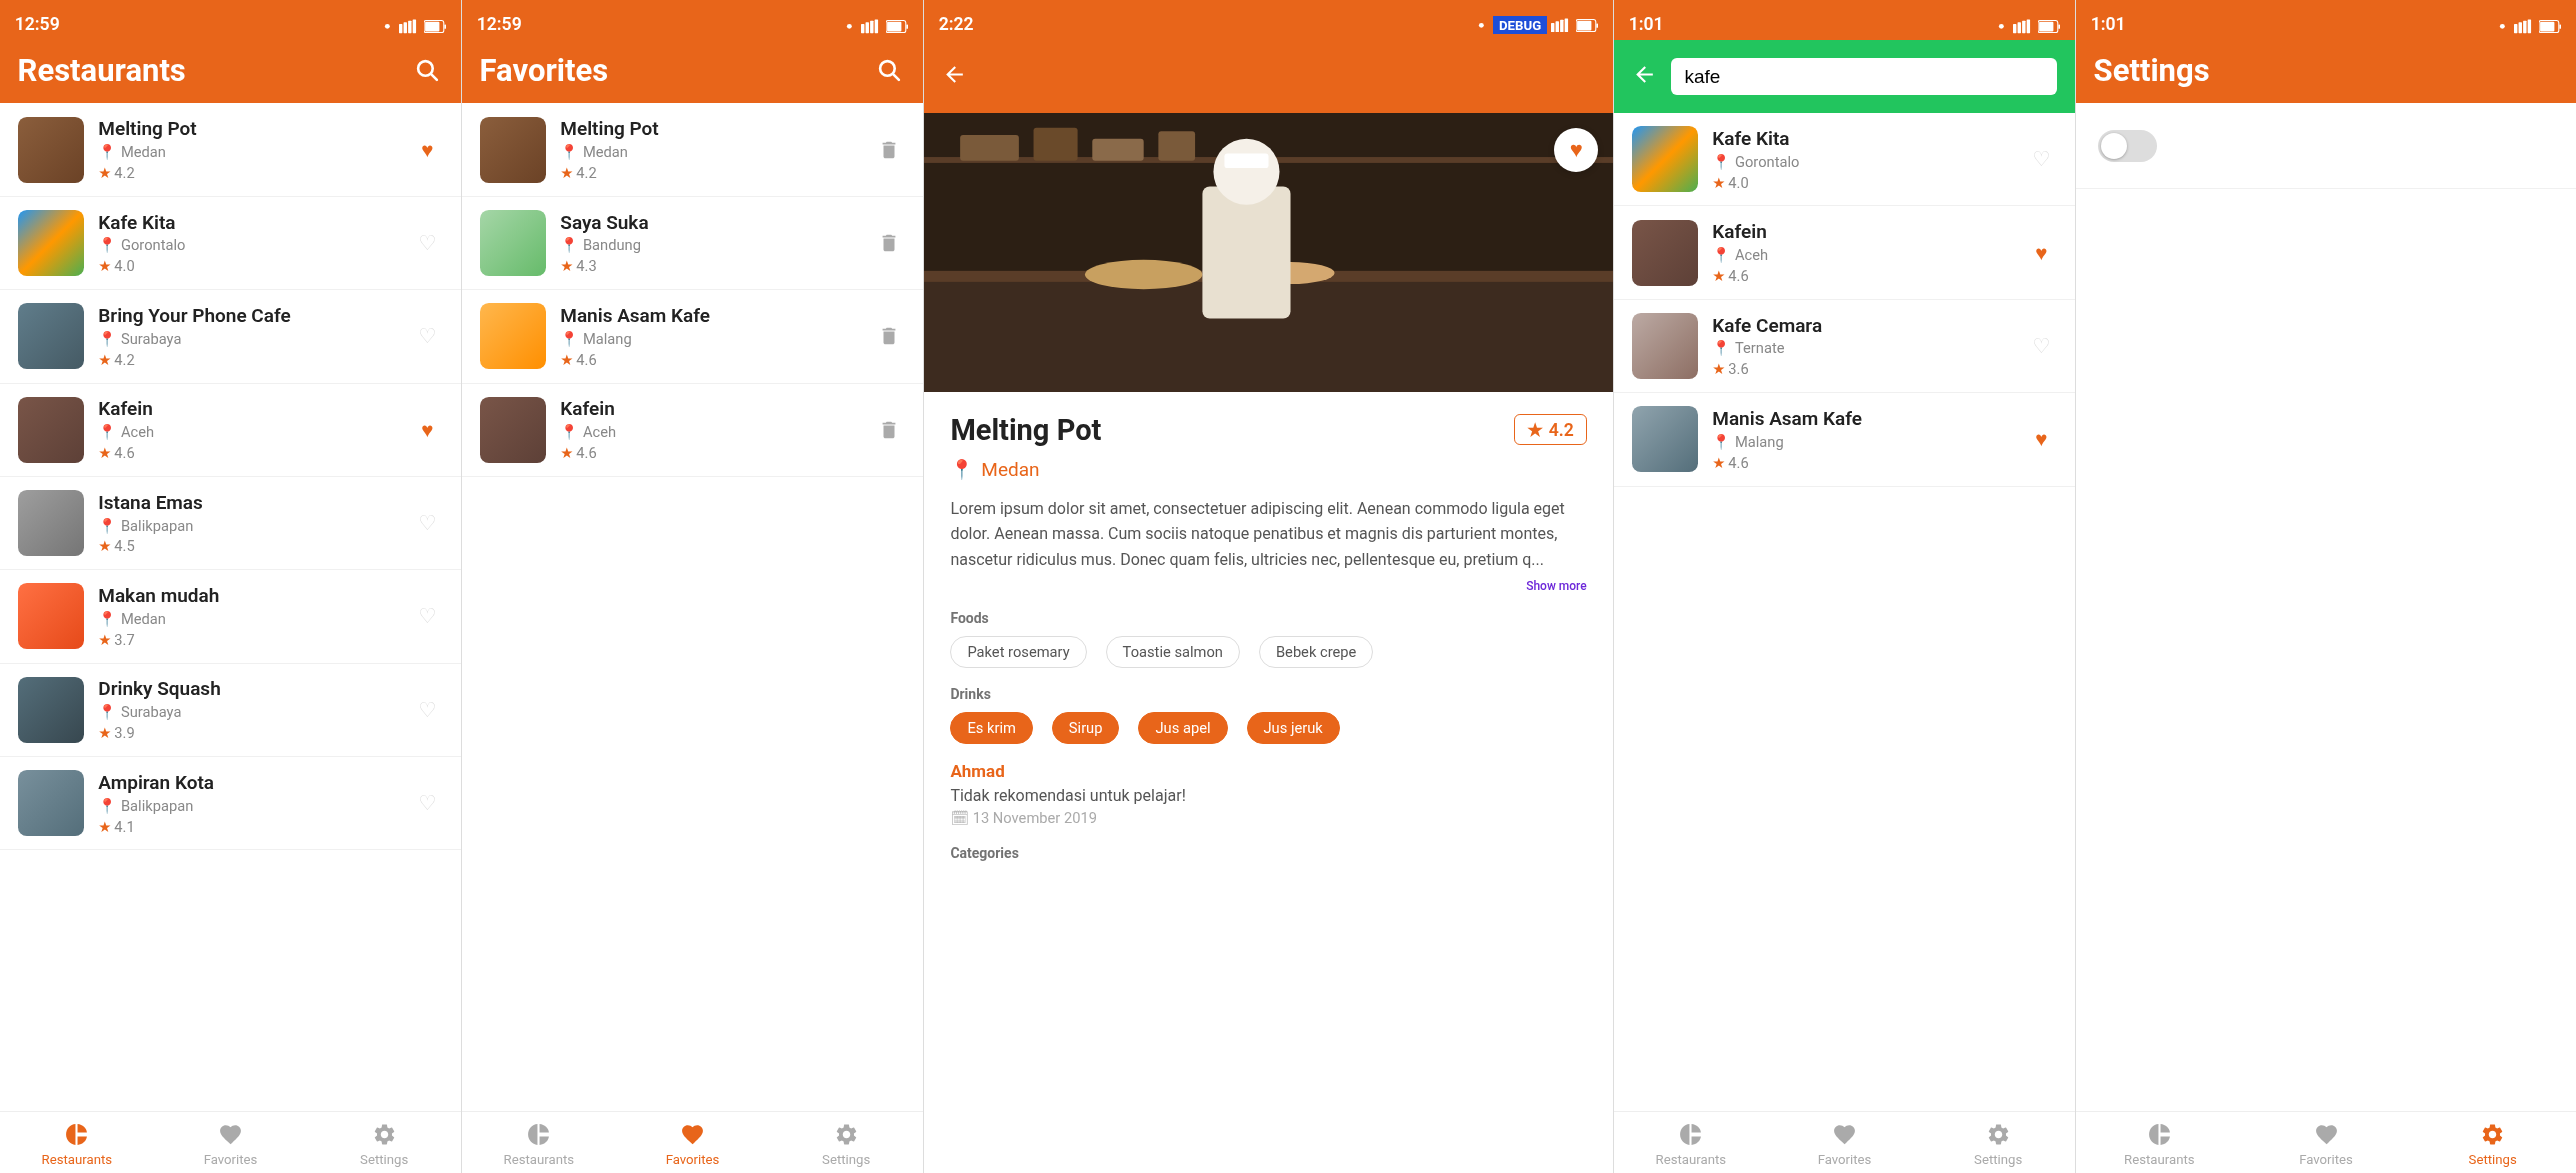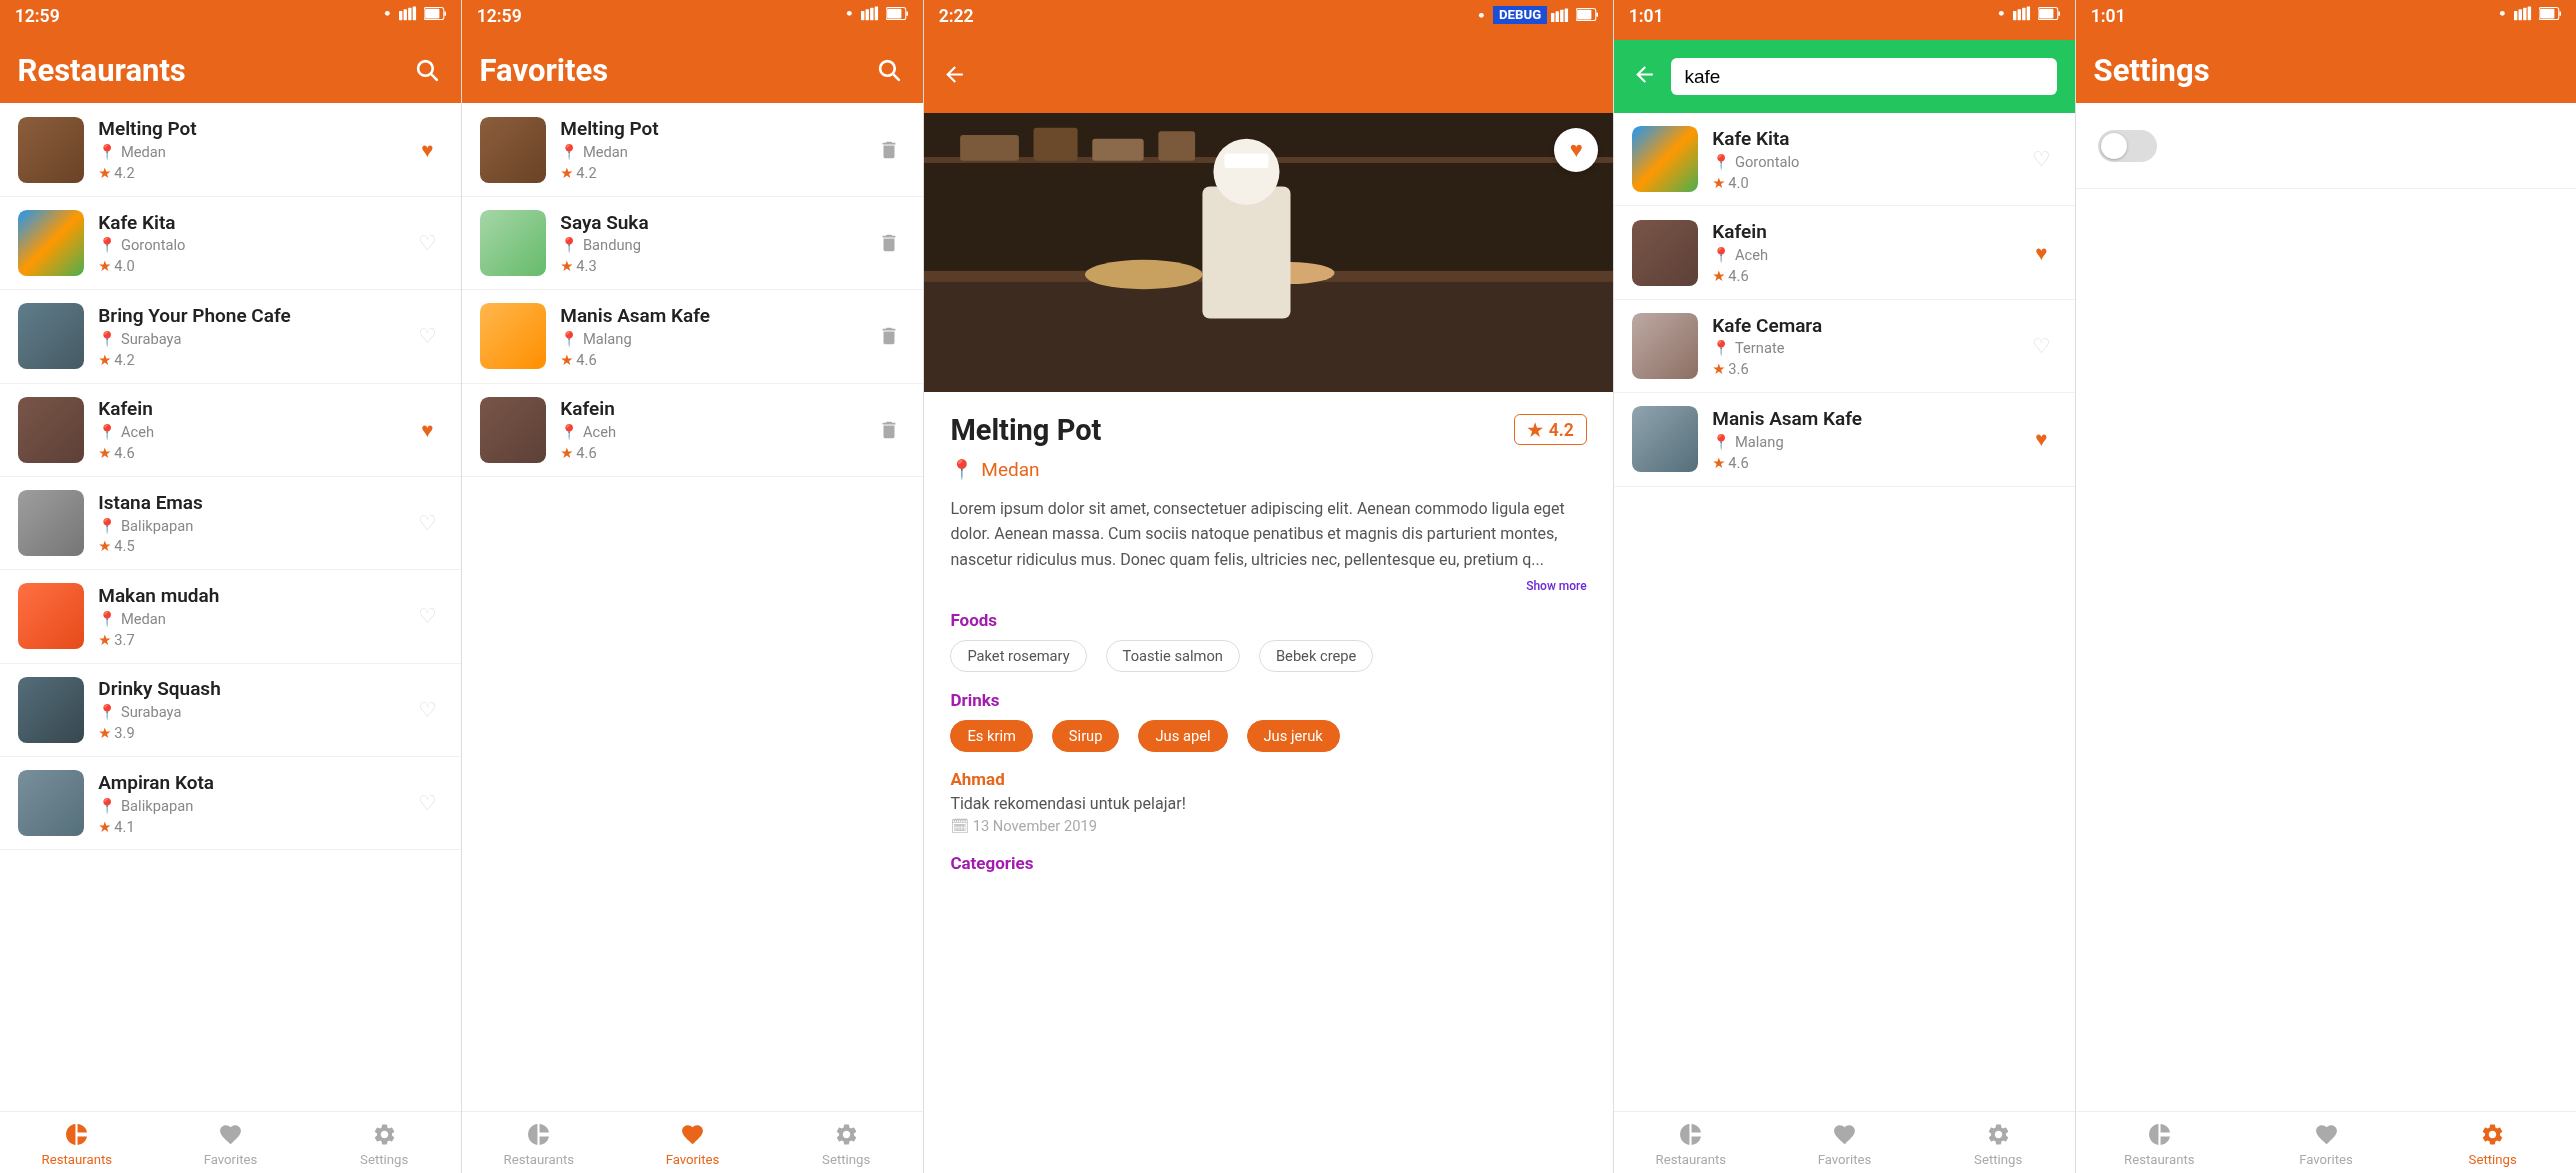--- a/index.html
+++ b/index.html
@@ -22,21 +22,21 @@
     }
 
     
     .status-bar {
       background: #E8651A;
       color: white;
       font-size: 16px;
       padding: 5.9px 14.7px;
       display: flex;
       justify-content: space-between;
-      align-items: flex-start;
+      align-items: flex-end;
       height: 40px;
     }
     .status-bar .time { font-weight: 600; font-size: 17.6px; }
     .status-bar .icons { display: flex; gap: 4.4px; align-items: center; font-size: 13.2px; }
 
     
     .app-header {
       background: #E8651A;
       color: white;
       padding: 11.7px 17.6px 14.7px;
@@ -168,21 +168,21 @@
     .detail-title-row { display: flex; align-items: center; justify-content: space-between; margin-bottom: 11.7px; }
     .detail-restaurant-name { font-size: 29px; font-weight: 700; color: #222; }
     .rating-badge {
       display: flex; align-items: center; gap: 5.9px;
       border: 1.5px solid #E8651A; border-radius: 5.9px;
       padding: 4.4px 11.7px; font-size: 17.6px; color: #E8651A; font-weight: 600;
     }
     .detail-location { display: flex; align-items: center; gap: 7.3px; font-size: 19px; color: #E8651A; margin-bottom: 14.7px; }
     .detail-desc { font-size: 16px; color: #555; line-height: 1.6; margin-bottom: 5.9px; }
     .show-more { color: #6d28d9; font-size: 12px; cursor: pointer; font-weight: 500; text-align: right; }
-    .section-title { font-size: 17px; font-weight: 700; color: #a21caf; margin: 17.6px 0 10.3px; }
+    .section-title { font-size: 14px; font-weight: 700; color: #737373; margin: 17.6px 0 10.3px; }
     .chips { display: flex; flex-wrap: wrap; gap: 19px; }
     .chip {
       border: 1.1px solid #ddd; border-radius: 22px;
       padding: 5.9px 16px; font-size: 14.7px; color: #555;
       background: white; cursor: pointer;
     }
     .chip.orange { background: #E8651A; color: white; border-color: #E8651A; }
     .review-block { margin-top: 17.6px; }
     .reviewer-name { font-size: 17px; font-weight: 700; color: #E8651A; }
     .review-text { font-size: 16px; color: #555; margin: 4.4px 0; }

